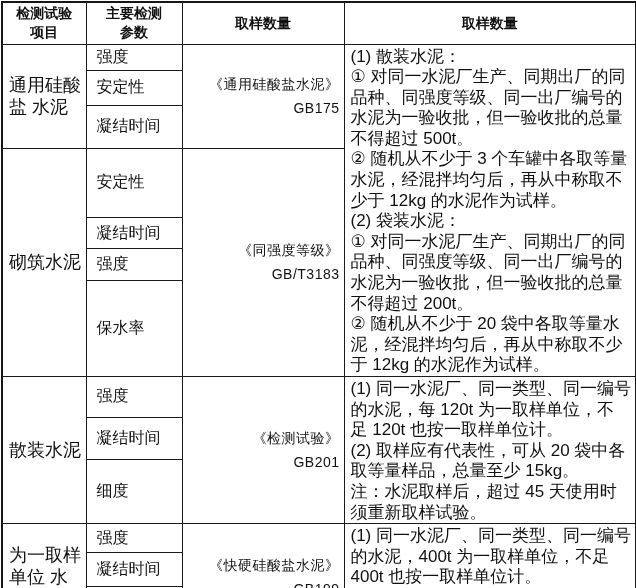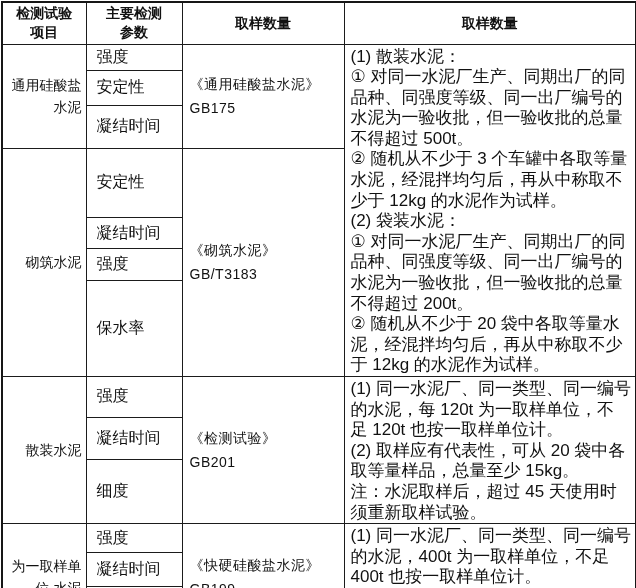--- a/index.html
+++ b/index.html
@@ -31,36 +31,36 @@
   th.hdr {
     font-size: 14px;
     font-weight: bold;
     text-align: center;
     vertical-align: middle;
     line-height: 19px;
     white-space: pre-line;
     padding: 0 2px;
   }
   td.item {
-    font-size: 14px;
+    font-size: 18px;
     vertical-align: middle;
-    text-align: right;
+    text-align: left;
     padding: 0 4px 0 6px;
     line-height: 22px;
   }
   td.param {
     font-size: 16px;
     vertical-align: middle;
     text-align: left;
     padding: 0 4px 0 10px;
   }
   td.basis {
     font-size: 14px;
     vertical-align: middle;
-    text-align: left;
+    text-align: right;
     padding: 0 4px 0 7px;
     line-height: 24px;
     white-space: pre-line;
     letter-spacing: 0.5px;
   }
   td.qty {
     font-size: 17px;
     vertical-align: top;
     text-align: left;
     padding: 2px 4px 0 6px;
@@ -107,21 +107,21 @@
       <tr style="height:35px">
         <td class="param">安定性</td>
       </tr>
       <tr style="height:43px">
         <td class="param">凝结时间</td>
       </tr>
 
       <tr style="height:28px">
         <td class="item" rowspan="4">砌筑水泥</td>
         <td class="param">安定性</td>
-        <td class="basis" rowspan="4">《砌筑水泥》GB/T3183</td>
+        <td class="basis" rowspan="4">《同强度等级》GB/T3183</td>
       </tr>
       <tr style="height:31px">
         <td class="param">凝结时间</td>
       </tr>
       <tr style="height:32px">
         <td class="param">强度</td>
       </tr>
       <tr style="height:96px">
         <td class="param">保水率</td>
       </tr>

